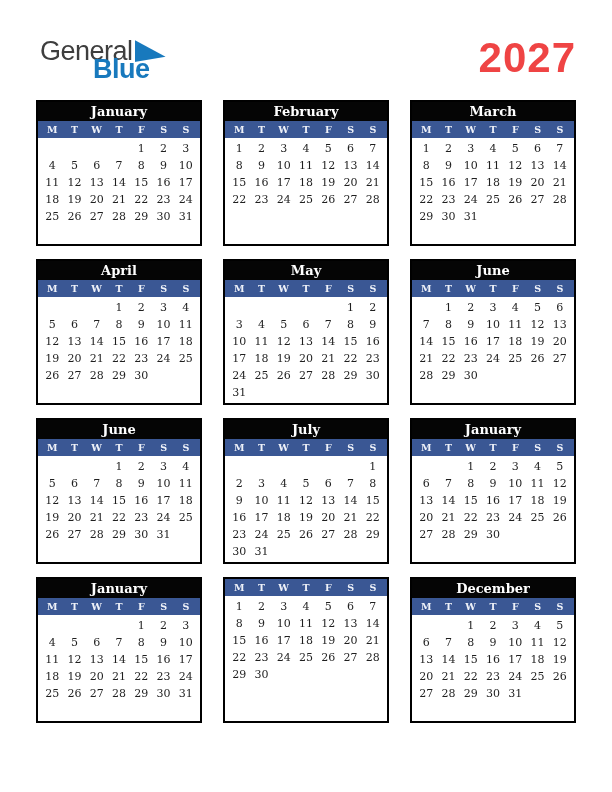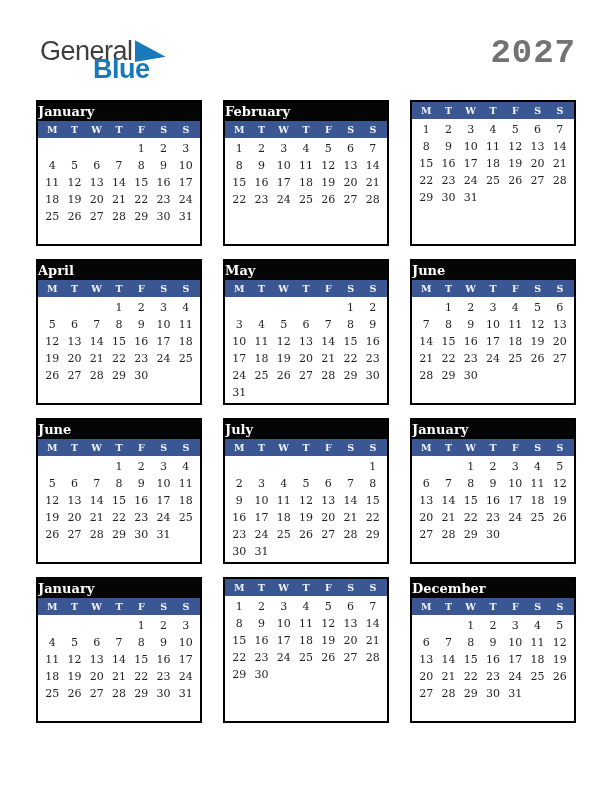--- a/index.html
+++ b/index.html
@@ -27,43 +27,43 @@
     background:var(--logo-blue,#1879bd);
     clip-path:polygon(0 0,100% 76%,0 100%);
   }
   .logo-blue{
     font-family:"Liberation Sans",sans-serif;
     font-size:27px;font-weight:700;letter-spacing:-0.5px;
     color:var(--logo-blue,#1879bd);
     margin-left:53px;margin-top:-9px;
   }
   .year{
-    font-family:Liberation Mono, monospace;
-    font-size:34px;font-weight:700;color:#737373;
+    font-family:Liberation Sans, sans-serif;
+    font-size:42px;font-weight:700;color:#ef4444;
     margin-top:-4px;letter-spacing:1px;
   }
 
   
   .months-grid{
     position:absolute;top:100px;left:36px;width:540px;
     display:grid;
     grid-template-columns:repeat(3,166px);
     grid-auto-rows:146px;
     column-gap:21px;row-gap:13px;
   }
   .month{
     box-sizing:border-box;height:146px;
     border:2px solid var(--border-c,#000);
     background:#fff;
     display:flex;flex-direction:column;overflow:hidden;
   }
   .month-title{
     background:var(--title-bg,#050505);color:#fff;
     height:19px;line-height:19px;flex:0 0 19px;
-    text-align:left;font-size:13px;font-weight:700;
+    text-align:center;font-size:13px;font-weight:700;
   }
   .weekday-row{
     background:var(--weekday-bg,#3a5794);
     height:17px;flex:0 0 17px;
     display:grid;grid-template-columns:repeat(7,1fr);
     align-items:center;padding:0 3px;
   }
   .wd{
     color:var(--weekday-text,#eef1f8);
     font-size:9.5px;font-weight:700;text-align:center;
@@ -197,20 +197,21 @@
             <span class="day-cell">24</span>
             <span class="day-cell">25</span>
             <span class="day-cell">26</span>
             <span class="day-cell">27</span>
             <span class="day-cell">28</span>
           </div>
         </div>
   </section>
 
   <section class="month">
+    <div class="month-title">March</div>
     <div class="weekday-row">
           <span class="wd">M</span>
           <span class="wd">T</span>
           <span class="wd">W</span>
           <span class="wd">T</span>
           <span class="wd">F</span>
           <span class="wd">S</span>
           <span class="wd">S</span>
         </div>
     <div class="weeks">

